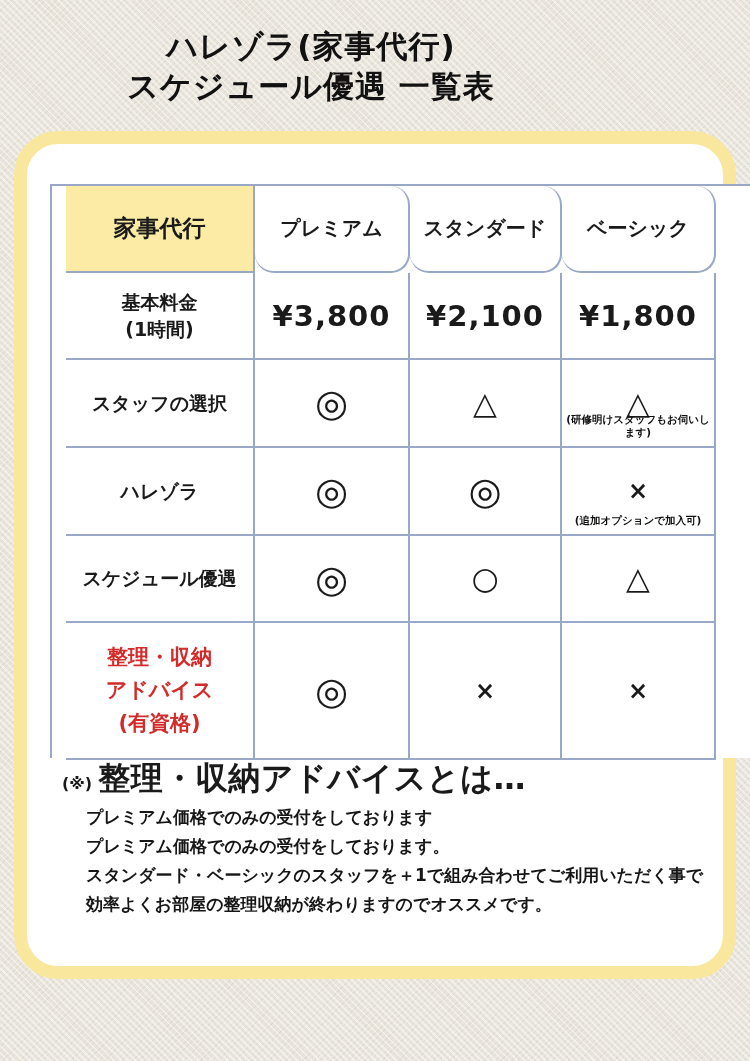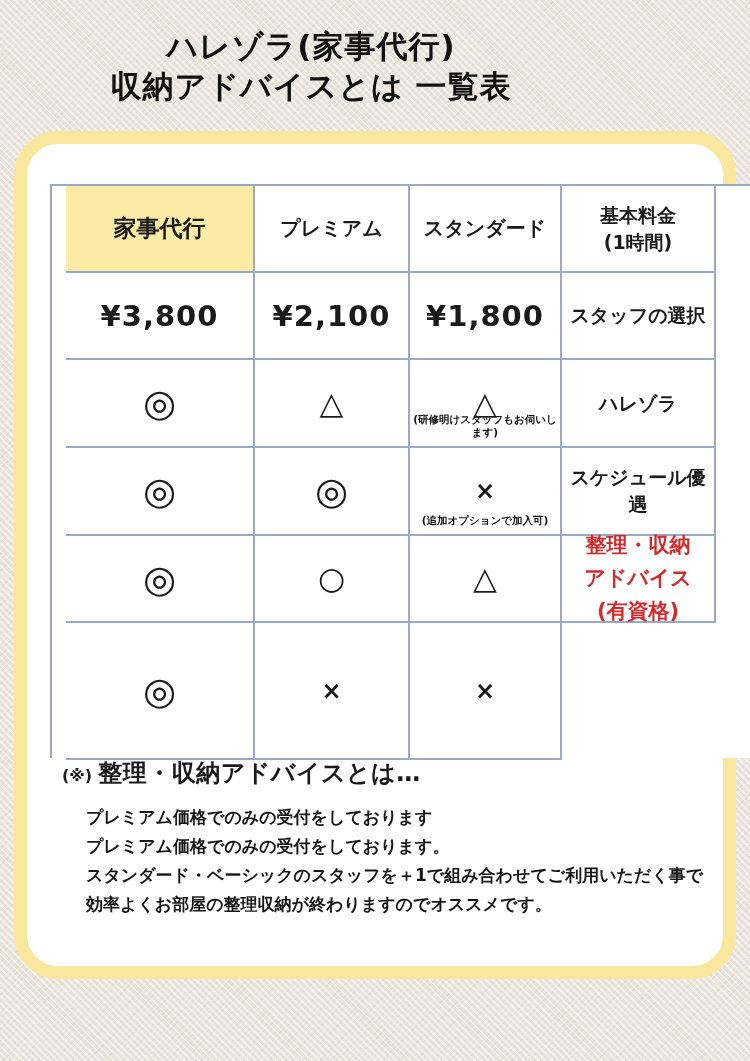--- a/index.html
+++ b/index.html
@@ -40,59 +40,60 @@
   }
   .cell {
     border-right: 2px solid var(--table-border, #9aa8c7);
     border-bottom: 2px solid var(--table-border, #9aa8c7);
     display: flex; flex-direction: column;
     align-items: center; justify-content: center;
     position: relative; text-align: center;
     box-sizing: border-box; background: #fff;
   }
   .corner-cell { background: var(--header-bg, #fbeba4); font-size: 23px; font-weight: bold; }
-  .plan-cell { font-size: 20px; font-weight: bold; }
+  .plan-cell { font-size: 20px; font-weight: bold; border-radius: 19px; }
   .label-cell { font-size: 19px; font-weight: bold; line-height: 27px; padding: 0 4px; }
   .label-red { color: var(--red-text, #d32a2a); font-size: 21px; line-height: 33px; text-align: center; }
   .price-cell { font-size: 29px; font-weight: bold; letter-spacing: 1px; text-align: right; }
   .sym { font-weight: 400; line-height: 1; }
   .sym-big { font-size: 38px; }
   .sym-mid { font-size: 31px; }
   .sym-x { font-size: 24px; font-weight: bold; }
   .cell-note {
     position: absolute; bottom: 7px; left: 0; width: 100%;
     font-size: 10.5px; font-weight: bold; color: #111;
     line-height: 13px;
   }
   .footnote-heading {
     position: absolute; left: 62px; top: 757px;
     display: flex; align-items: baseline;
   }
   .footnote-marker { font-size: 16px; font-weight: bold; margin-right: 6px; }
-  .footnote-title { font-size: 24px; font-weight: bold; letter-spacing: 0.5px; }
+  .footnote-title { font-size: 32px; font-weight: bold; letter-spacing: 0.5px; }
   .footnote-body {
     position: absolute; left: 86px; top: 803px; width: 620px;
     font-size: 17px; font-weight: 600; line-height: 29px; color: #161616;
   }
 </style>
 </head>
 <body>
 
 <div class="title">
   <div>ハレゾラ(家事代行)</div>
-  <div>収納アドバイスとは 一覧表</div>
+  <div>スケジュール優遇 一覧表</div>
 </div>
 
 <div class="card"></div>
 
 <div class="plan-table">
 
   <div class="cell corner-cell">家事代行</div>
   <div class="cell plan-cell">プレミアム</div>
   <div class="cell plan-cell">スタンダード</div>
+  <div class="cell plan-cell">ベーシック</div>
 
   <div class="cell label-cell">
     <div>基本料金</div>
     <div>(1時間)</div>
   </div>
   <div class="cell price-cell">¥3,800</div>
   <div class="cell price-cell">¥2,100</div>
   <div class="cell price-cell">¥1,800</div>
 
   <div class="cell label-cell">

